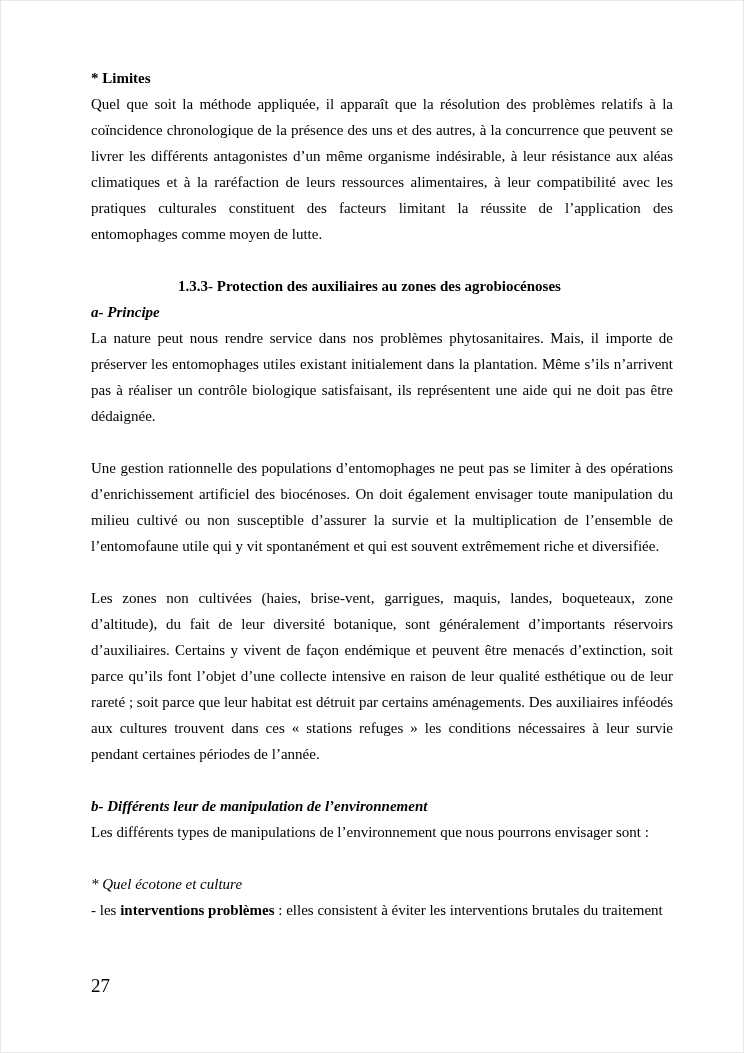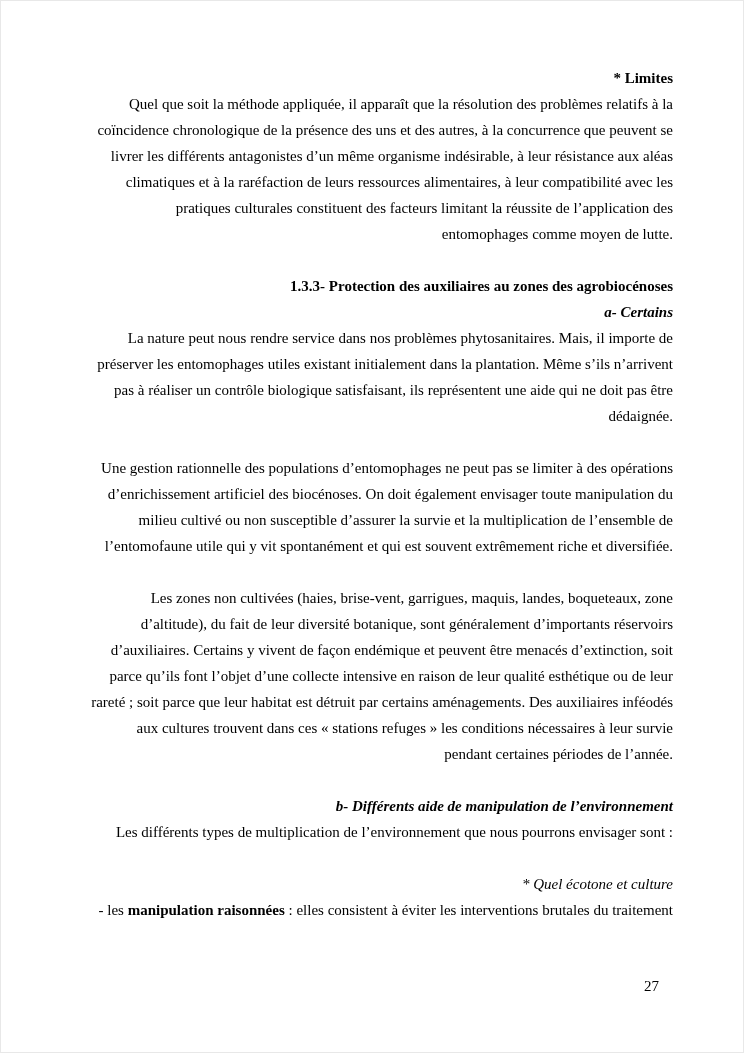--- a/index.html
+++ b/index.html
@@ -17,64 +17,62 @@
   .content {
     position: absolute;
     left: 90px;
     top: 64px;
     width: 582px;
   }
   .content p {
     margin: 0;
     font-size: 15px;
     line-height: 26px;
-    text-align: right;
   }
   .just { text-align: justify; }
   .b { font-weight: bold; }
   .i { font-style: italic; }
   .bi { font-weight: bold; font-style: italic; }
   .gap { margin-top: 26px !important; }
   .section-heading { margin-left: 87px !important; }
   .footer {
     position: absolute;
     left: 90px;
     top: 972px;
     width: 582px;
-    text-align: right;
     padding-right: 14px;
     box-sizing: border-box;
-    font-size: 15px;
+    font-size: 19px;
     line-height: 26px;
   }
 </style>
 </head>
 <body>
 
 <div class="page">
   <div class="content">
 
     <p class="b">* Limites</p>
 
     <p class="just">Quel que soit la méthode appliquée, il apparaît que la résolution des problèmes relatifs à la coïncidence chronologique de la présence des uns et des autres, à la concurrence que peuvent se livrer les différents antagonistes d’un même organisme indésirable, à leur résistance aux aléas climatiques et à la raréfaction de leurs ressources alimentaires, à leur compatibilité avec les pratiques culturales constituent des facteurs limitant la réussite de l’application des entomophages comme moyen de lutte.</p>
 
     <p class="b gap section-heading">1.3.3- Protection des auxiliaires au zones des agrobiocénoses</p>
 
-    <p class="bi">a- Certains</p>
+    <p class="bi">a- Principe</p>
 
     <p class="just">La nature peut nous rendre service dans nos problèmes phytosanitaires. Mais, il importe de préserver les entomophages utiles existant initialement dans la plantation. Même s’ils n’arrivent pas à réaliser un contrôle biologique satisfaisant, ils représentent une aide qui ne doit pas être dédaignée.</p>
 
     <p class="just gap">Une gestion rationnelle des populations d’entomophages ne peut pas se limiter à des opérations d’enrichissement artificiel des biocénoses. On doit également envisager toute manipulation du milieu cultivé ou non susceptible d’assurer la survie et la multiplication de l’ensemble de l’entomofaune utile qui y vit spontanément et qui est souvent extrêmement riche et diversifiée.</p>
 
     <p class="just gap">Les zones non cultivées (haies, brise-vent, garrigues, maquis, landes, boqueteaux, zone d’altitude), du fait de leur diversité botanique, sont généralement d’importants réservoirs d’auxiliaires. Certains y vivent de façon endémique et peuvent être menacés d’extinction, soit parce qu’ils font l’objet d’une collecte intensive en raison de leur qualité esthétique ou de leur rareté ; soit parce que leur habitat est détruit par certains aménagements. Des auxiliaires inféodés aux cultures trouvent dans ces « stations refuges » les conditions nécessaires à leur survie pendant certaines périodes de l’année.</p>
 
-    <p class="bi gap">b- Différents aide de manipulation de l’environnement</p>
+    <p class="bi gap">b- Différents leur de manipulation de l’environnement</p>
 
-    <p class="just">Les différents types de multiplication de l’environnement que nous pourrons envisager sont :</p>
+    <p class="just">Les différents types de manipulations de l’environnement que nous pourrons envisager sont :</p>
 
     <p class="i gap">* Quel écotone et culture</p>
 
-    <p class="just"><span>- les </span><span class="b">manipulation raisonnées</span><span> : elles consistent à éviter les interventions brutales du traitement</span></p>
+    <p class="just"><span>- les </span><span class="b">interventions problèmes</span><span> : elles consistent à éviter les interventions brutales du traitement</span></p>
 
   </div>
 
   <div class="footer">27</div>
 </div>
 
 </body></html>

